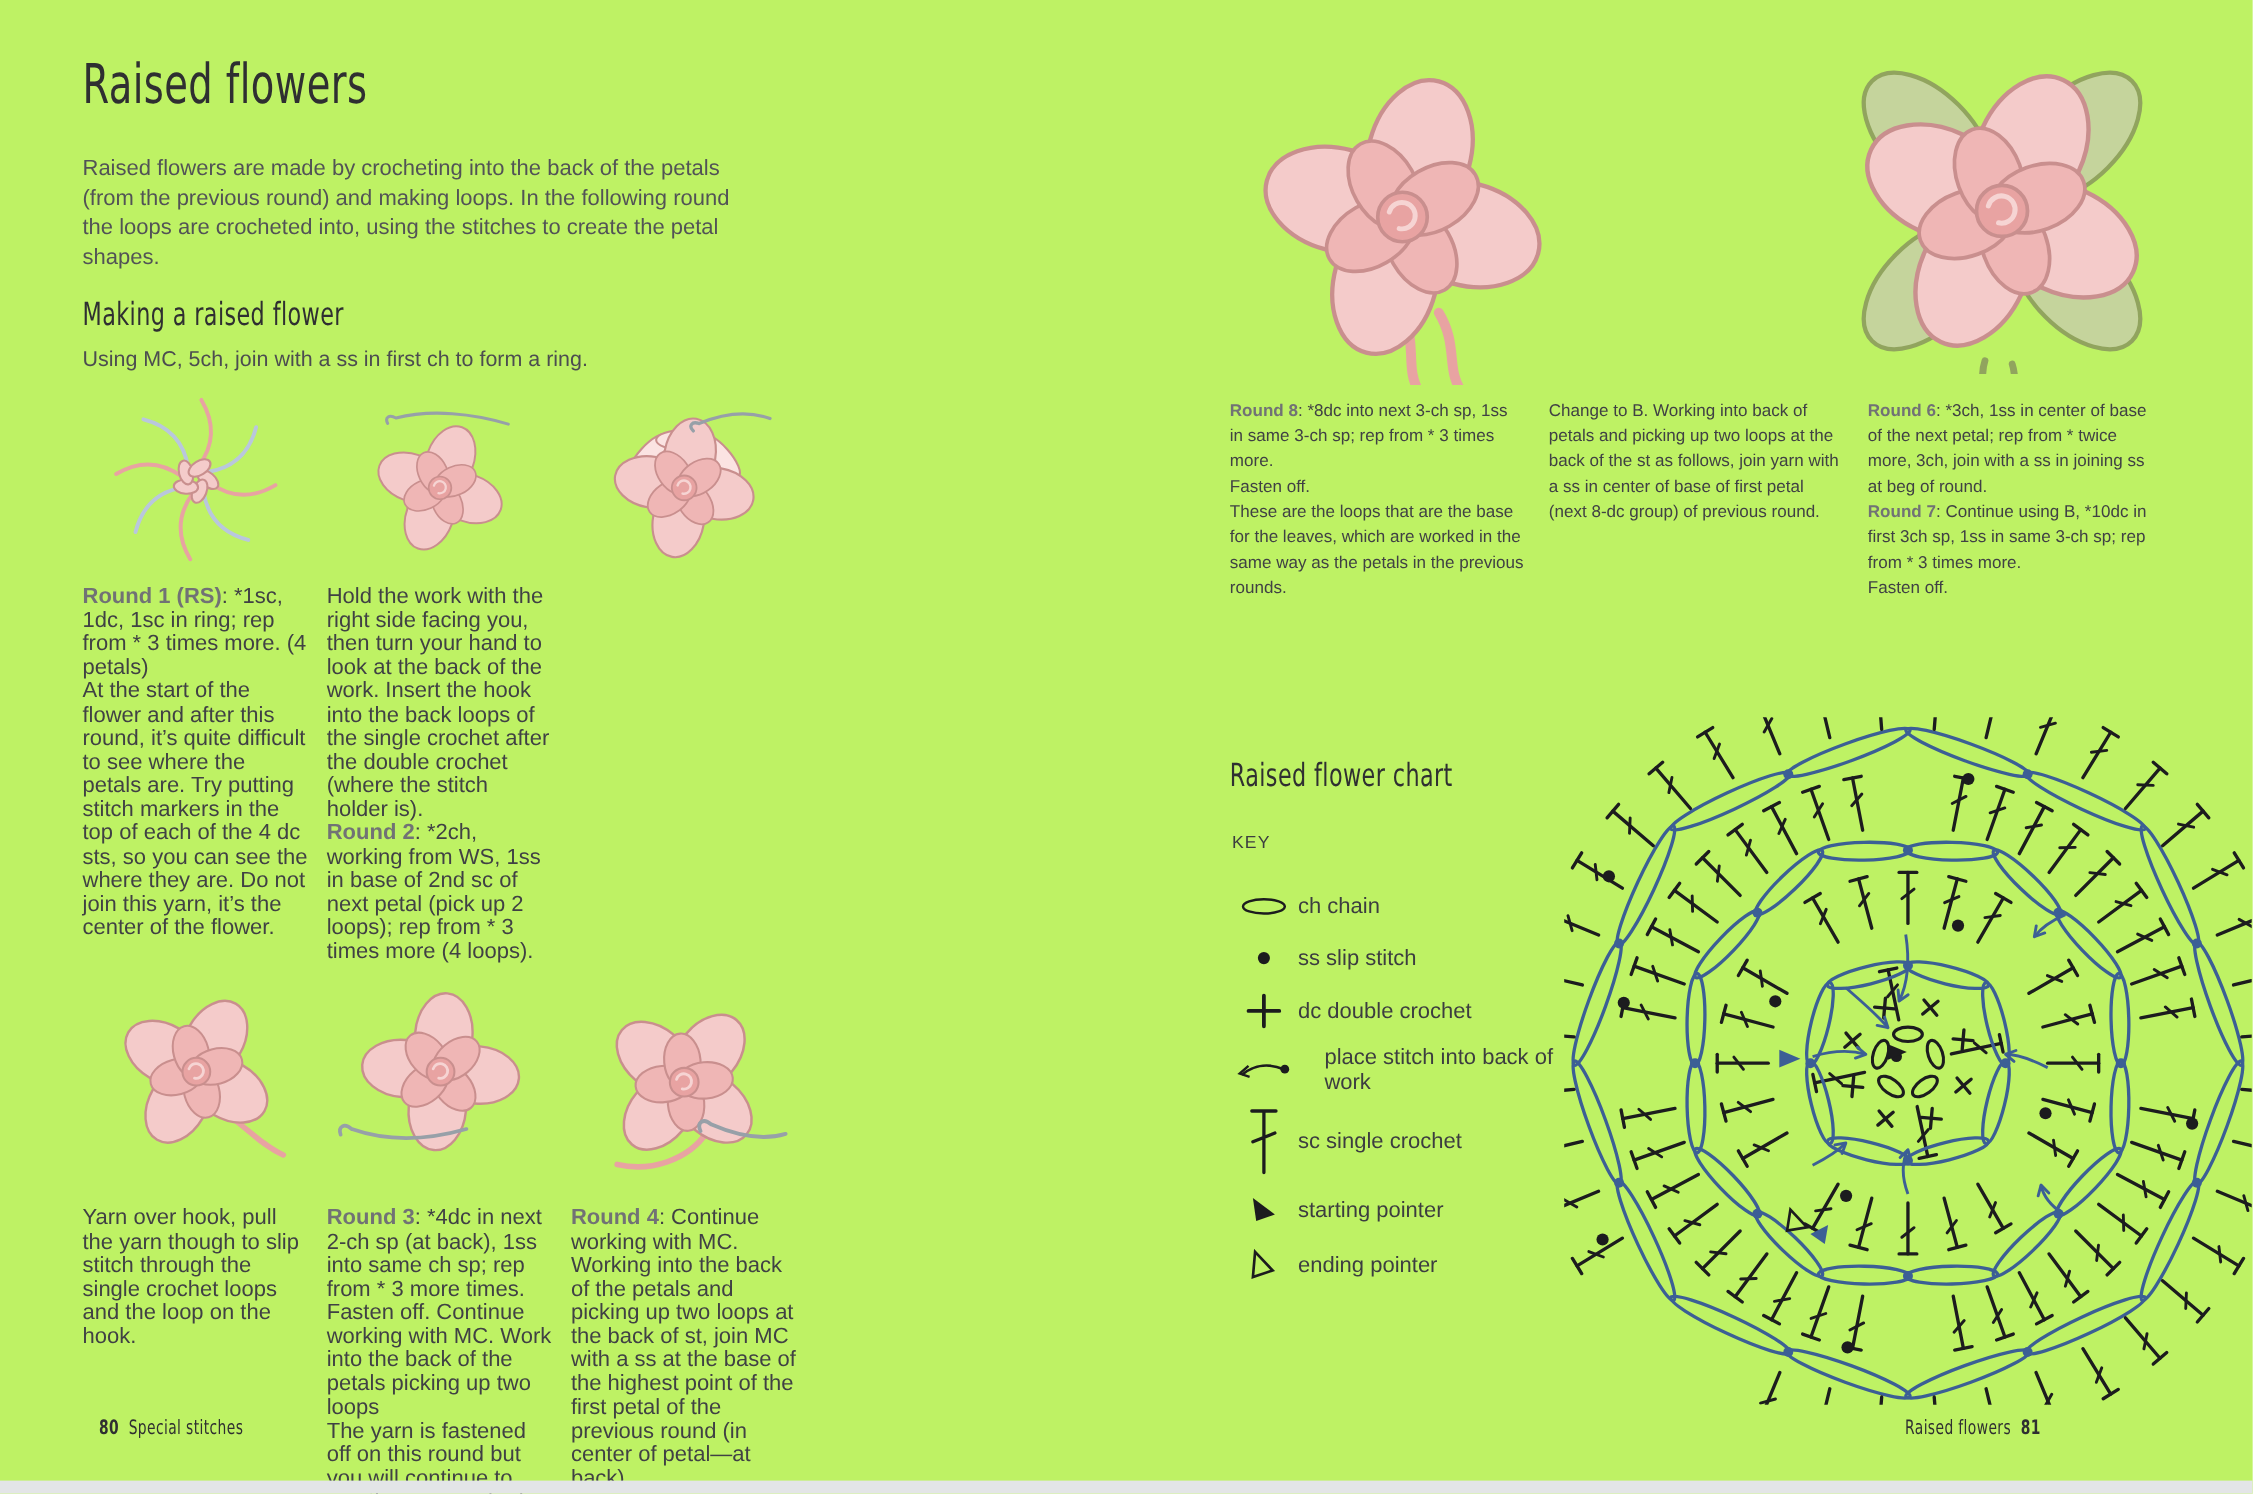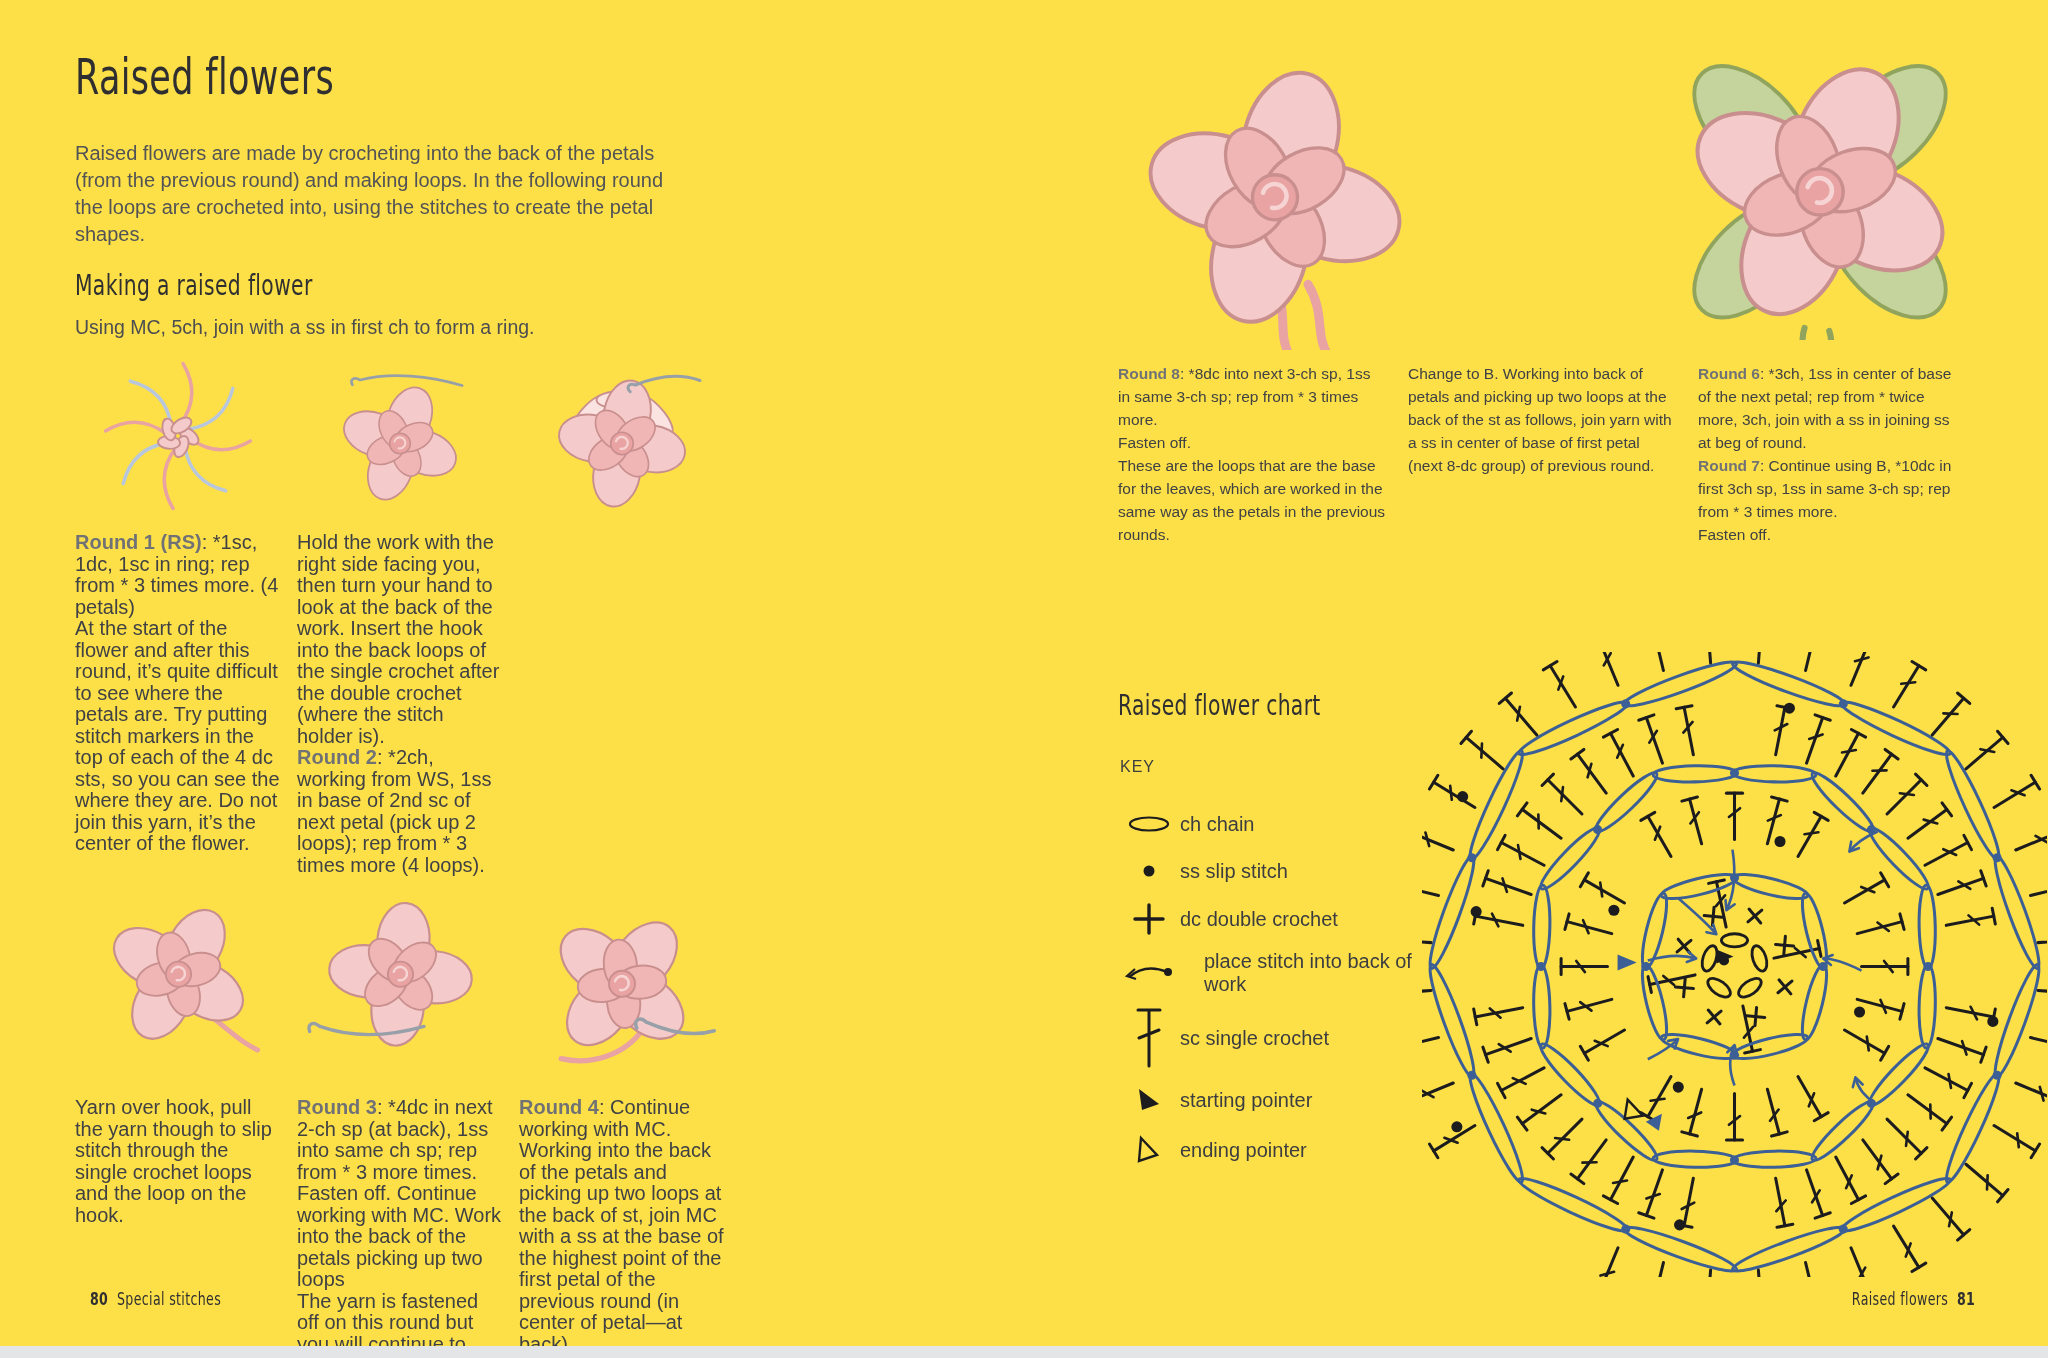--- a/index.html
+++ b/index.html
@@ -1,19 +1,19 @@
 <!DOCTYPE html>
 <html><head>
 <meta charset="utf-8">
 <style>
   * { margin:0; padding:0; box-sizing:border-box; }
   html,body { background:#ffffff; }
   #spread {
     position:relative; width:2048px; height:1358px; overflow:hidden;
-    font-family:"Liberation Sans", sans-serif; color:#414143; background:#fde047;
+    font-family:"Liberation Sans", sans-serif; color:#414143; background:#bef264;
   }
   .hand { font-family:"DejaVu Sans", sans-serif; color:#2f2f31; font-weight:500;
           display:inline-block; transform:scaleX(.70); transform-origin:left center;
           letter-spacing:.5px; white-space:nowrap; }
   .abs { position:absolute; }
 
   .title { font-size:50px; }
   .intro { font-size:20px; line-height:27px; color:#525356; width:600px; }
   .subhead { font-size:29px; }
   .subintro { font-size:19.5px; color:#4c4d50; }
@@ -707,18 +707,18 @@
         <path d="M 430 422 L 437.0710678118655 429.0710678118655 M 430 422 L 427.4118095489748 431.65925826289066" stroke="#3c5f95" stroke-width="2.6" fill="none" stroke-linecap="round"></path>
         <path d="M 224 404 C 236 398 246 392 254 384" fill="none" stroke="#3c5f95" stroke-width="2.6"></path>
         <path d="M 254 384 L 250.5797985667433 393.3969262078591 M 254 384 L 244.15192246987792 385.7364817766693" stroke="#3c5f95" stroke-width="2.6" fill="none" stroke-linecap="round"></path>
         <polygon points="292,295 292,309 309,302" fill="#1c1c1e"></polygon>
         <polygon points="194,300 194,316 213,308" fill="#3c5f95"></polygon>
         <polygon points="204,444 219,460 201,463" fill="none" stroke="#1c1c1e" stroke-width="2.4"></polygon>
         <polygon points="222,466 238,458 235,475" fill="#3c5f95"></polygon>
       </svg>
   </div>
 
-  <div class="abs footer" style="left:1560px; top:1288px; width:415px; text-align:right;">
+  <div class="abs footer" style="left:1560px; top:1288px; width:415px; text-align:center;">
     <span class="hand" style="font-size:18px; transform-origin:right center;"><span>Raised flowers</span>&nbsp;&nbsp;<span class="num">81</span></span>
   </div>
 
   <div class="bottom-strip"></div>
 </div>
 
 </body></html>

